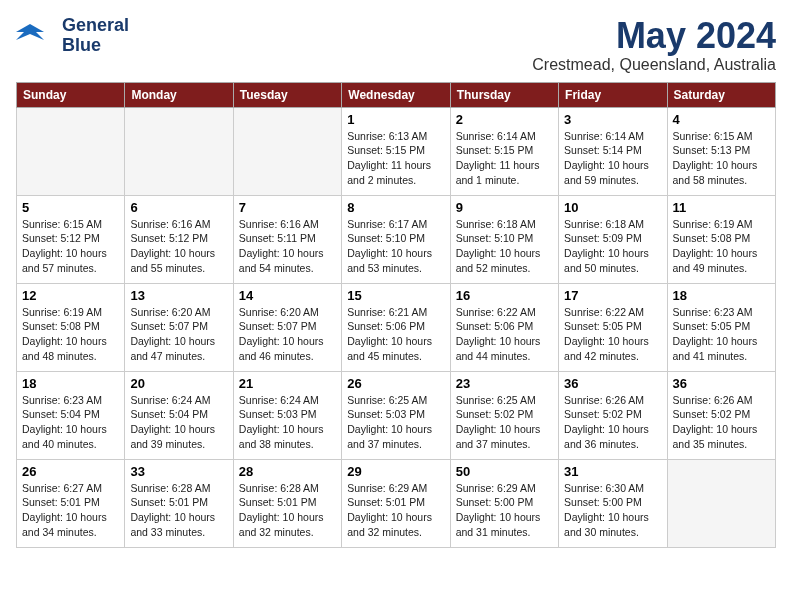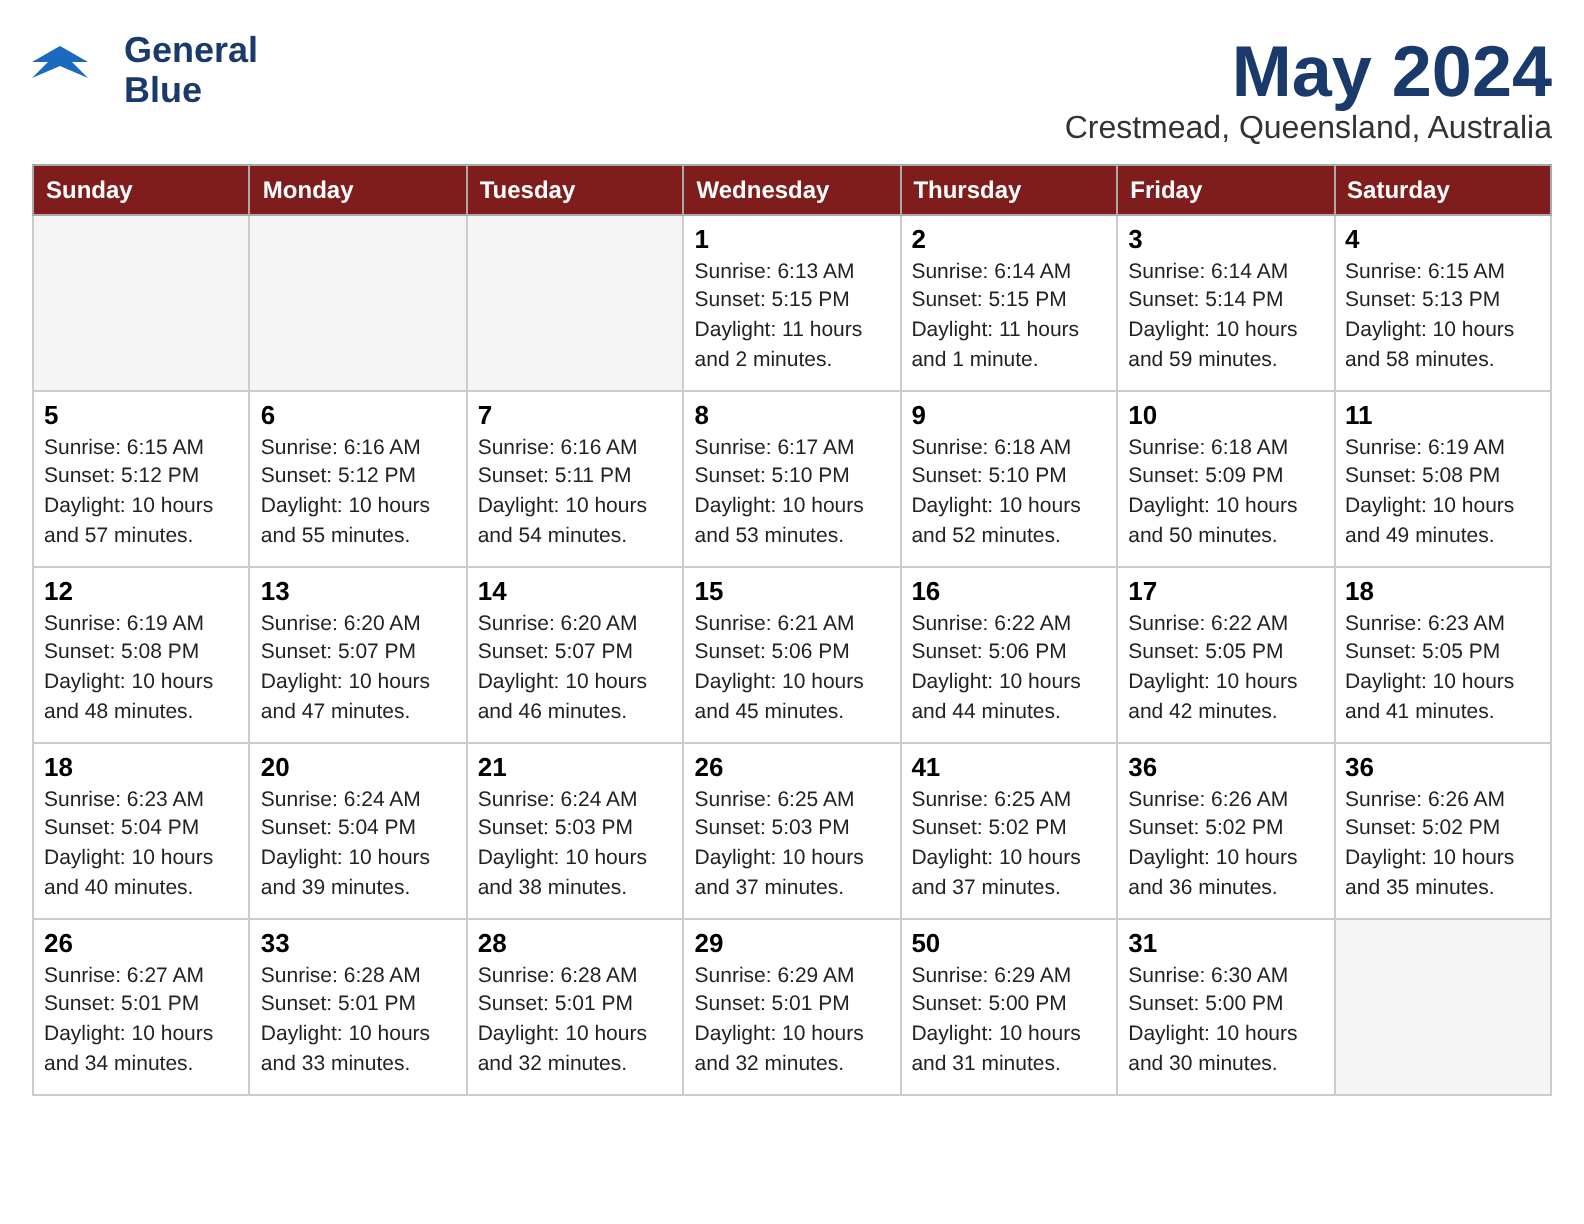--- a/index.html
+++ b/index.html
@@ -277,21 +277,21 @@
 and 38 minutes.</div>
         </td>
         <td>
           <div class="day-num">26</div>
           <div class="day-info" style="white-space: pre-line;">Sunrise: 6:25 AM
 Sunset: 5:03 PM
 Daylight: 10 hours
 and 37 minutes.</div>
         </td>
         <td>
-          <div class="day-num">41</div>
+          <div class="day-num">23</div>
           <div class="day-info" style="white-space: pre-line;">Sunrise: 6:25 AM
 Sunset: 5:02 PM
 Daylight: 10 hours
 and 37 minutes.</div>
         </td>
         <td>
           <div class="day-num">36</div>
           <div class="day-info" style="white-space: pre-line;">Sunrise: 6:26 AM
 Sunset: 5:02 PM
 Daylight: 10 hours

